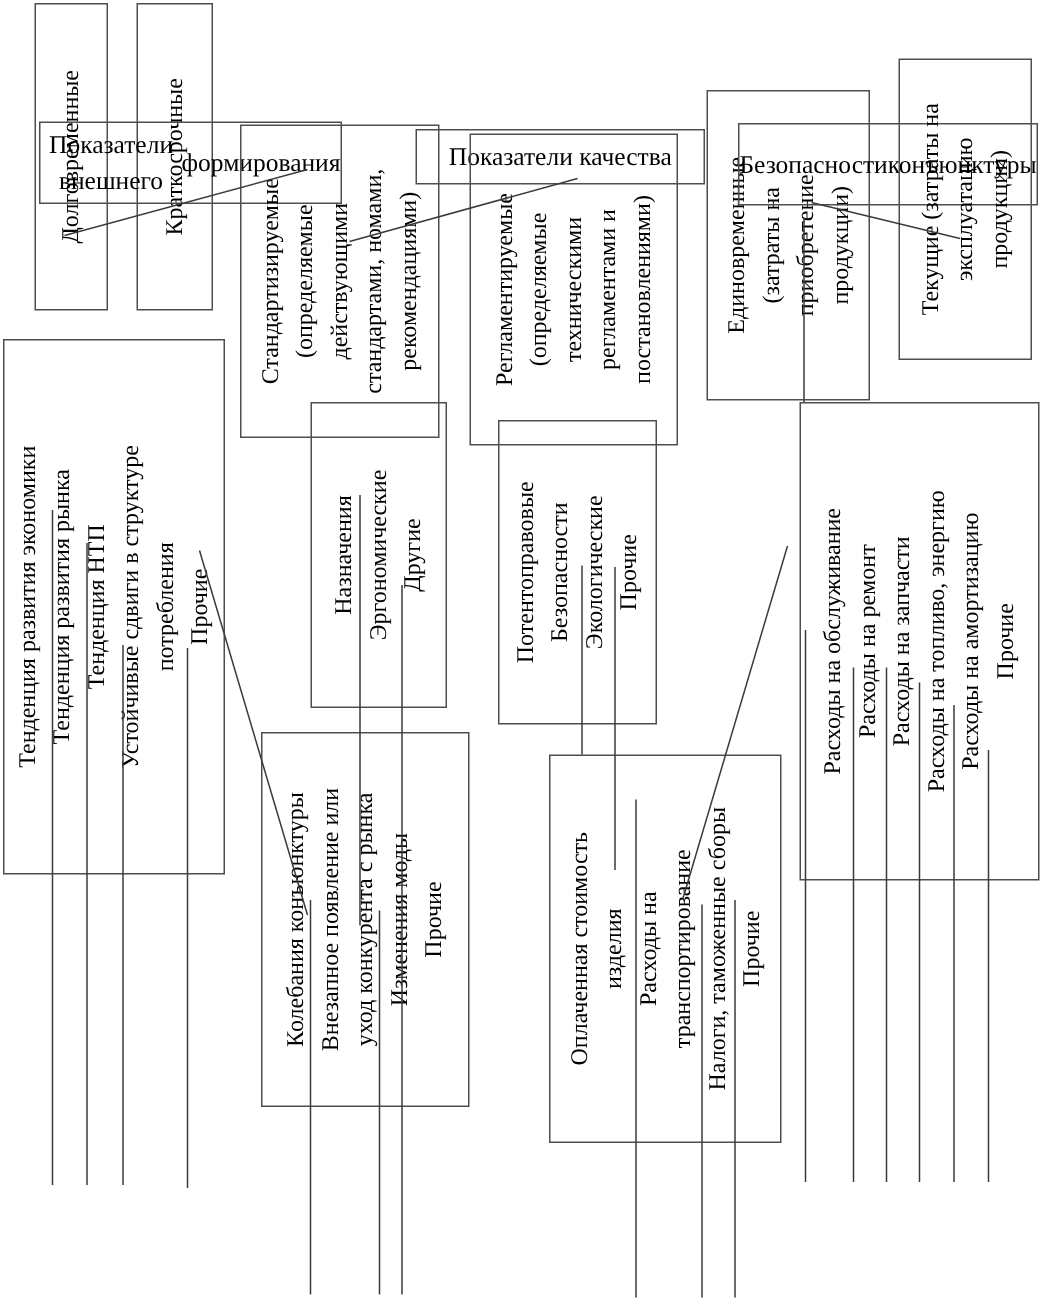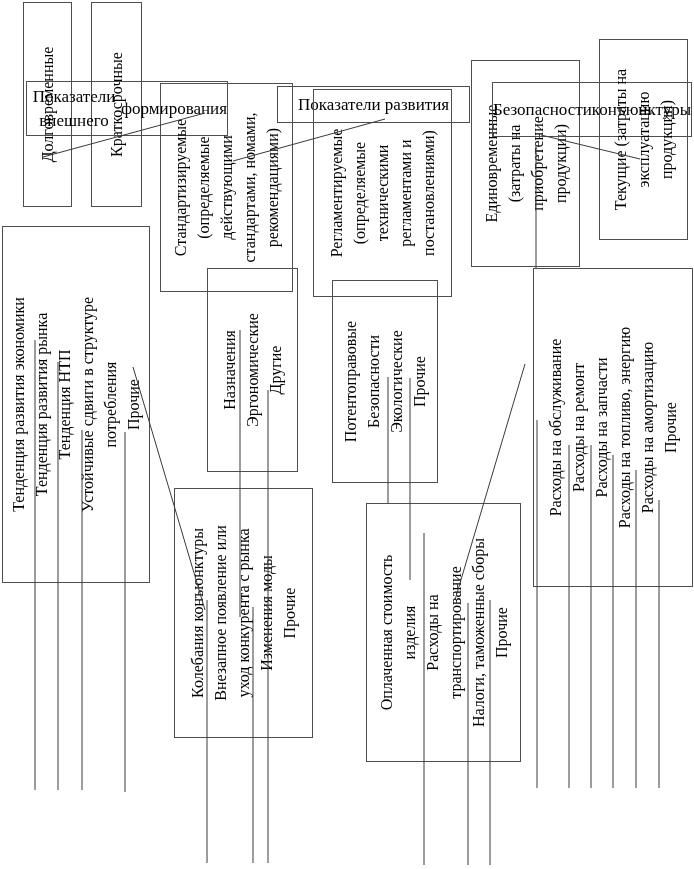--- a/index.html
+++ b/index.html
@@ -42,21 +42,21 @@
     <div class="vtext" style="top:207px;width:207px;height:131px;">
       <div>Стандартизируемые</div>
       <div>(определяемые</div>
       <div>действующими</div>
       <div>стандартами, номами,</div>
       <div>рекомендациями)</div>
     </div>
   </div>
 
   <div class="hbox" style="left:277px;top:86px;width:193px;height:37px;">
-    <div>Показатели развития</div>
+    <div>Показатели качества</div>
   </div>
 
   <div class="vbox" style="left:313px;top:89px;width:139px;height:208px;">
     <div class="vtext" style="top:206px;width:206px;height:137px;">
       <div>Регламентируемые</div>
       <div>(определяемые</div>
       <div>техническими</div>
       <div>регламентами и</div>
       <div>постановлениями)</div>
     </div>

